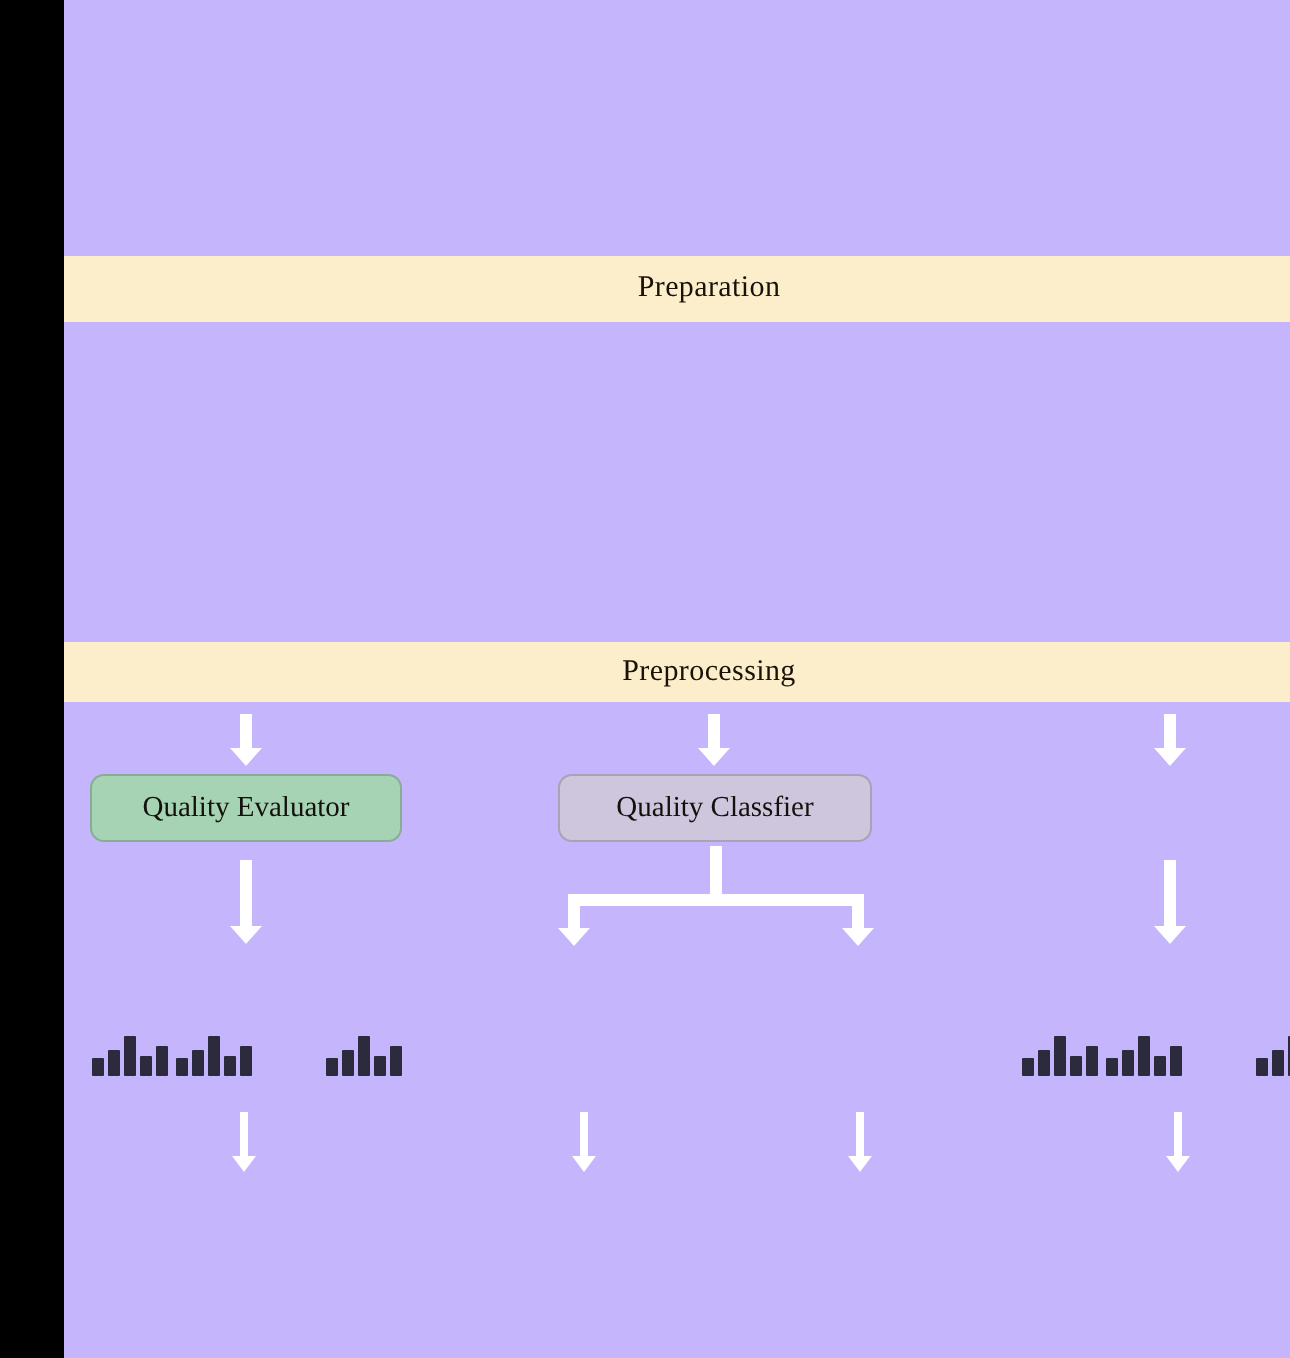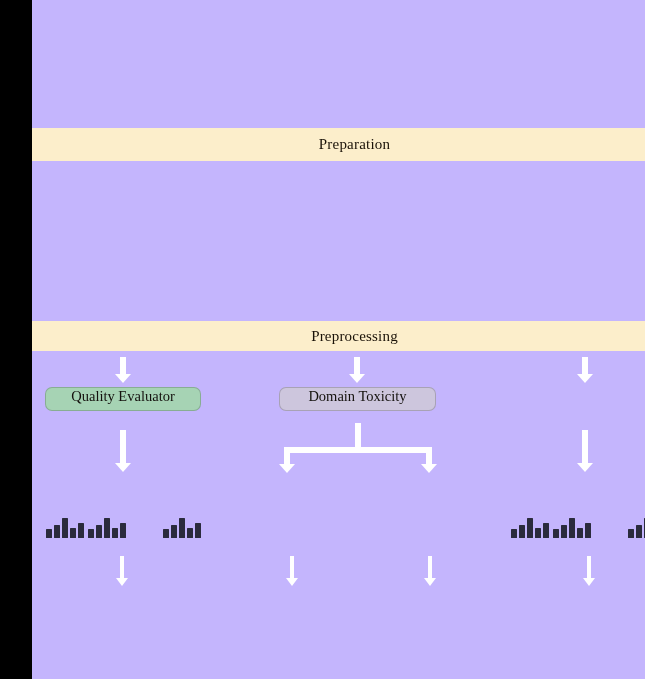--- a/index.html
+++ b/index.html
@@ -44,23 +44,24 @@
     height: 33px;
   }
   #stage-preprocessing {
     top: 321px;
     height: 30px;
   }
 
   
   .module-box {
     position: absolute;
-    height: 24px;
+    height: 34px;
     border-radius: 7px;
     display: flex;
+    align-items: center;
     justify-content: center;
     font-size: 14.5px;
     color: #14110d;
     font-family: "Liberation Serif", "DejaVu Serif", serif;
     box-sizing: border-box;
     border: 1px solid rgba(0,0,0,0.18);
   }
   #module-quality {
     left: 13px;
     top: 387px;
@@ -176,21 +177,21 @@
   <div class="arrow-v" style="left:545px; top:357px; height:26px;">
     <div class="shaft" style="height: 17px; background: rgb(255, 255, 255);"></div>
     <div class="head" style="top: 17px; border-top-color: rgb(255, 255, 255);"></div>
   </div>
 
   <div id="module-quality" class="module-box" style="background: rgb(166, 211, 180);">
     <span>Quality Evaluator</span>
   </div>
 
   <div id="module-domain" class="module-box" style="background: rgb(205, 198, 221);">
-    <span>Domain Toxicity</span>
+    <span>Quality Classfier</span>
   </div>
 
 
   <div class="arrow-v" style="left:83px; top:430px; height:42px;">
     <div class="shaft" style="height: 33px; background: rgb(255, 255, 255);"></div>
     <div class="head" style="top: 33px; border-top-color: rgb(255, 255, 255);"></div>
   </div>
 
   <div class="arrow-v" style="left:545px; top:430px; height:42px;">
     <div class="shaft" style="height: 33px; background: rgb(255, 255, 255);"></div>

